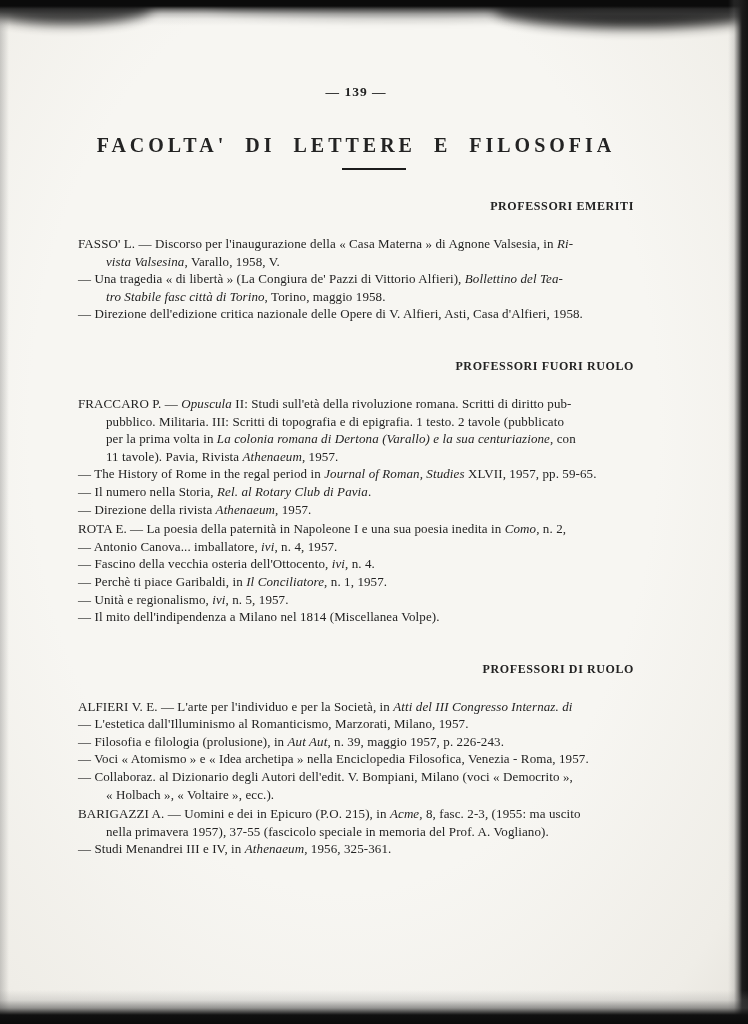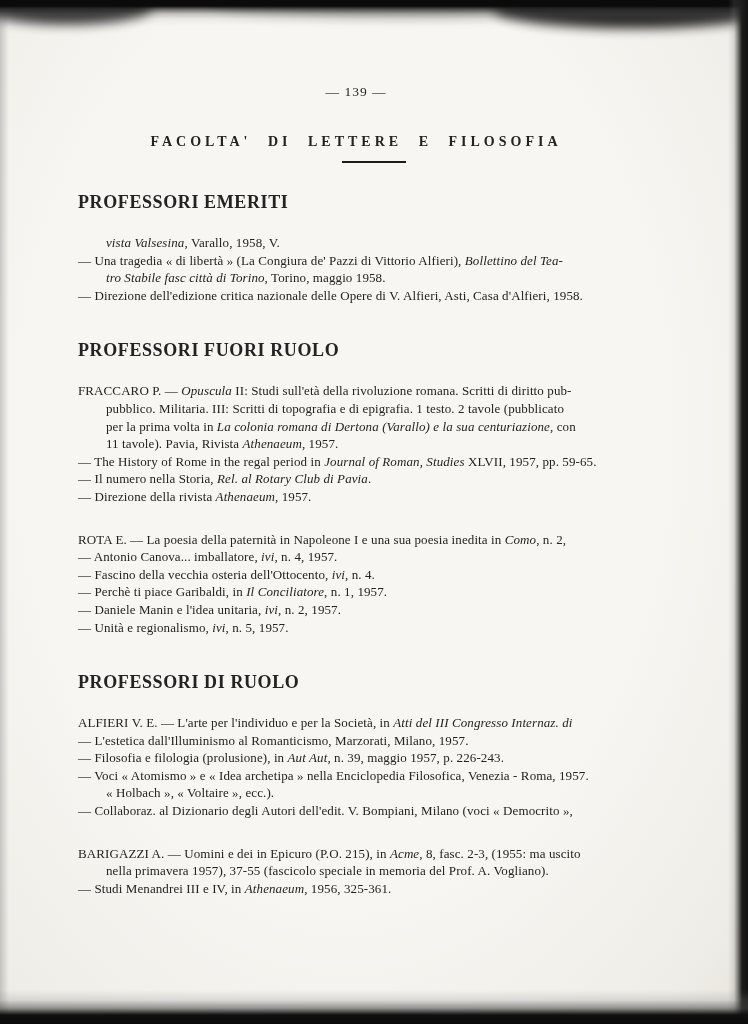--- a/index.html
+++ b/index.html
@@ -41,46 +41,46 @@
   .edge-left {
     position: absolute; top: 0; left: 0; width: 9px; height: 100%; z-index: 3;
     background: linear-gradient(to right, rgba(85,85,85,.28), rgba(0,0,0,0));
   }
 
   
   .page-number {
     padding-top: 84px;
     width: 556px; margin-left: 78px;
     text-align: center;
-    font-size: 13.5px; font-weight: normal; letter-spacing: 1px;
+    font-size: 13.5px; font-weight: bold; letter-spacing: 1px;
   }
   .doc-title {
     margin-top: 34px;
     width: 556px; margin-left: 78px;
     text-align: center;
-    font-size: 14px; font-weight: bold;
+    font-size: 20px; font-weight: bold;
     letter-spacing: 4px; word-spacing: 9px;
     white-space: nowrap;
   }
   .title-rule-wrap { width: 748px; display: flex; justify-content: center; }
   .title-rule2 { width: 64px; height: 2px; background: #1c1c1c; margin-top: 11px; }
 
   .content {
     margin-left: 78px; width: 556px;
     font-size: 13px;
   }
   .section-heading {
-    text-align: left;
+    text-align: right;
     font-weight: bold;
-    font-size: 18px;
+    font-size: 12px;
     letter-spacing: 0.6px;
     margin: 36px 0 21px 0;
   }
   .section-heading:first-child { margin-top: 29px; }
-  .group { margin-top: 25px; }
+  .group { margin-top: 2px; }
   .section-heading + .group { margin-top: 0; }
   .entry { margin: 0; }
   .line { line-height: 17.6px; white-space: nowrap; letter-spacing: 0.1px; }
   .line.cont { padding-left: 28px; }
   .it { font-style: italic; }
 </style>
 </head>
 <body>
 
 <div class="page">
@@ -96,20 +96,21 @@
   <div class="page-number">— 139 —</div>
   <div class="doc-title">FACOLTA' DI LETTERE E FILOSOFIA</div>
   <div class="title-rule-wrap">
     <div class="title-rule2"></div>
   </div>
 
   <div class="content">
       <div class="section-heading">PROFESSORI EMERITI</div>
       <div class="group">
         <div class="entry">
+          <div class="line"><span>FASSO' L. — Discorso per l'inaugurazione della « Casa Materna » di Agnone Valsesia, in </span><span class="it">Ri-</span></div>
           <div class="line cont"><span class="it">vista Valsesina</span><span>, Varallo, 1958, V.</span></div>
         </div>
         <div class="entry">
           <div class="line"><span>— Una tragedia « di libertà » (La Congiura de' Pazzi di Vittorio Alfieri), </span><span class="it">Bollettino del Tea-</span></div>
           <div class="line cont"><span class="it">tro Stabile fasc città di Torino</span><span>, Torino, maggio 1958.</span></div>
         </div>
         <div class="entry">
           <div class="line"><span>— Direzione dell'edizione critica nazionale delle Opere di V. Alfieri, Asti, Casa d'Alfieri, 1958.</span></div>
         </div>
       </div>
@@ -138,43 +139,43 @@
         <div class="entry">
           <div class="line"><span>— Antonio Canova... imballatore, </span><span class="it">ivi</span><span>, n. 4, 1957.</span></div>
         </div>
         <div class="entry">
           <div class="line"><span>— Fascino della vecchia osteria dell'Ottocento, </span><span class="it">ivi</span><span>, n. 4.</span></div>
         </div>
         <div class="entry">
           <div class="line"><span>— Perchè ti piace Garibaldi, in </span><span class="it">Il Conciliatore</span><span>, n. 1, 1957.</span></div>
         </div>
         <div class="entry">
-          <div class="line"><span>— Daniele Manin e l'idea unitaria, </span><span class="it">ivi</span><span>, n. 2, 1957.</span></div>
+          <div class="line"><span>— Unità e regionalismo, </span><span class="it">ivi</span><span>, n. 5, 1957.</span></div>
         </div>
         <div class="entry">
-          <div class="line"><span>— Unità e regionalismo, </span><span class="it">ivi</span><span>, n. 5, 1957.</span></div>
+          <div class="line"><span>— Il mito dell'indipendenza a Milano nel 1814 (Miscellanea Volpe).</span></div>
         </div>
       </div>
       <div class="section-heading">PROFESSORI DI RUOLO</div>
       <div class="group">
         <div class="entry">
           <div class="line"><span>ALFIERI V. E. — L'arte per l'individuo e per la Società, in </span><span class="it">Atti del III Congresso Internaz. di</span></div>
         </div>
         <div class="entry">
           <div class="line"><span>— L'estetica dall'Illuminismo al Romanticismo, Marzorati, Milano, 1957.</span></div>
         </div>
         <div class="entry">
           <div class="line"><span>— Filosofia e filologia (prolusione), in </span><span class="it">Aut Aut</span><span>, n. 39, maggio 1957, p. 226-243.</span></div>
         </div>
         <div class="entry">
           <div class="line"><span>— Voci « Atomismo » e « Idea archetipa » nella Enciclopedia Filosofica, Venezia - Roma, 1957.</span></div>
         </div>
         <div class="entry">
+          <div class="line"><span>— Collaboraz. al Dizionario degli Autori dell'edit. V. Bompiani, Milano (voci « Democrito »,</span></div>
           <div class="line cont"><span>« Holbach », « Voltaire », ecc.).</span></div>
-          <div class="line"><span>— Collaboraz. al Dizionario degli Autori dell'edit. V. Bompiani, Milano (voci « Democrito »,</span></div>
         </div>
       </div>
       <div class="group">
         <div class="entry">
           <div class="line"><span>BARIGAZZI A. — Uomini e dei in Epicuro (P.O. 215), in </span><span class="it">Acme</span><span>, 8, fasc. 2-3, (1955: ma uscito</span></div>
           <div class="line cont"><span>nella primavera 1957), 37-55 (fascicolo speciale in memoria del Prof. A. Vogliano).</span></div>
         </div>
         <div class="entry">
           <div class="line"><span>— Studi Menandrei III e IV, in </span><span class="it">Athenaeum</span><span>, 1956, 325-361.</span></div>
         </div>

